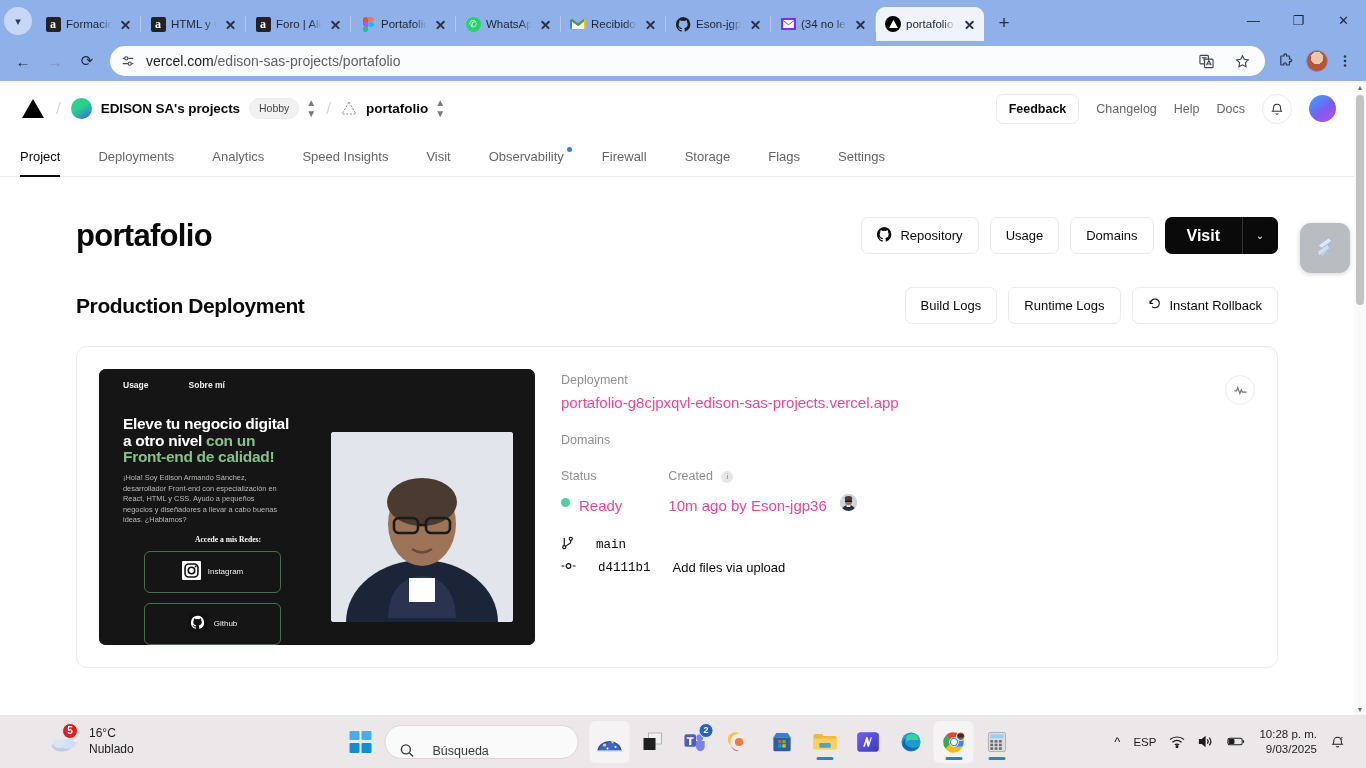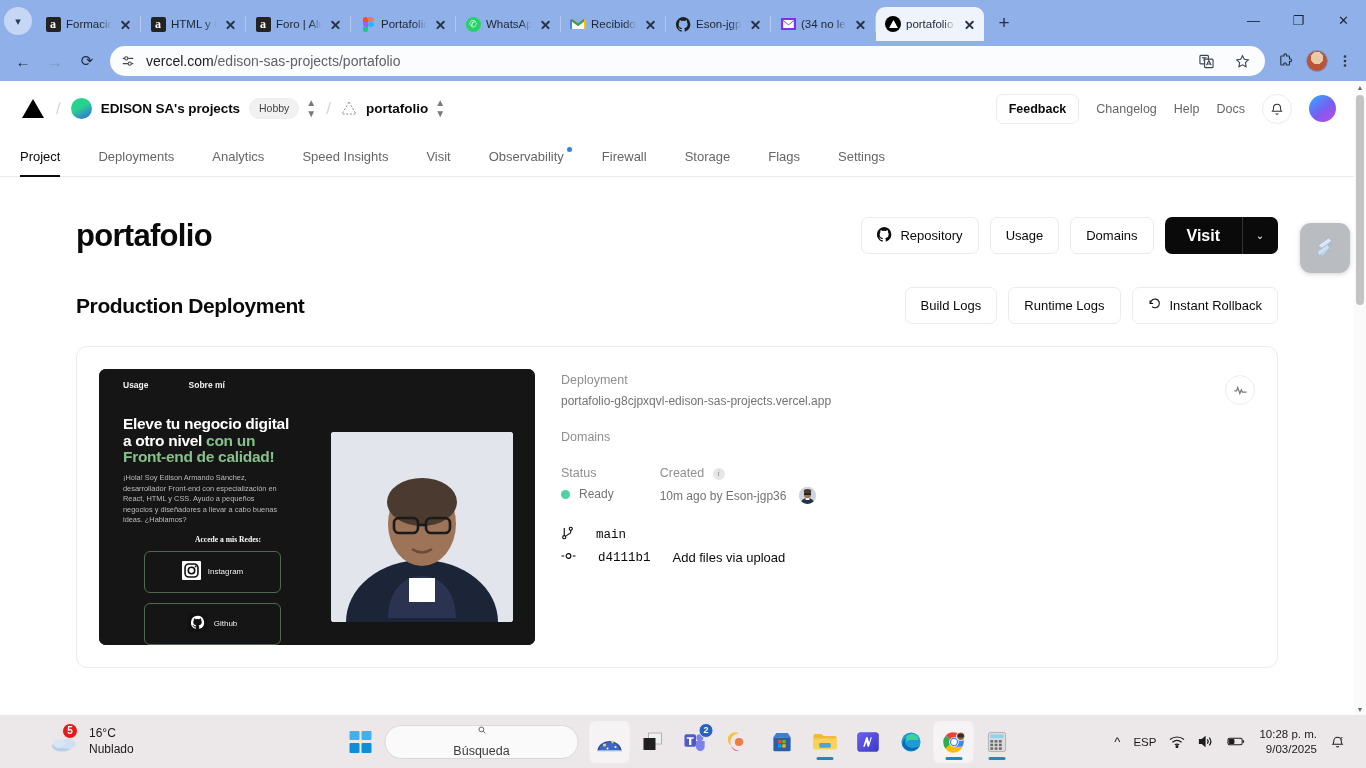--- a/index.html
+++ b/index.html
@@ -132,21 +132,21 @@
   .th-p { padding: 7px 24px 0; font-size: 7.4px; line-height: 1.42; color: #b9bdb9; width: 205px; }
   .th-accede { text-align: center; font-size: 7.6px; font-weight: 700; padding: 9px 0 0; width: 210px; margin-left: 24px;
     font-family: "Liberation Serif", serif; }
   .th-btn { margin: 7px 0 0 45px; width: 137px; height: 42px; border: 1px solid #4d6b4f; border-radius: 6px;
     display: flex; align-items: center; justify-content: center; gap: 7px; font-size: 8px; color: #efefef; }
   .th-photo { position: absolute; right: 22px; top: 63px; width: 182px; height: 190px; border-radius: 3px;
     overflow: hidden; background: #dfe3ea; }
 
   .details { flex: 1; padding-top: 4px; position: relative; }
   .dlabel { font-size: 12.5px; color: #8f8f8f; margin-bottom: 7px; }
-  .dval { font-size: 12px; color: #737373; font-weight: 500; }
+  .dval { font-size: 15px; color: #ec4899; font-weight: 500; margin-top: 7px; }
   .dblock { margin-bottom: 22px; }
   .domain-row { display: flex; align-items: center; gap: 9px; }
   .ext-ico { font-size: 11px; color: #333; }
   .plus2 { font-size: 11px; color: #333; background: #f3f3f3; border-radius: 5px; padding: 3px 7px; }
   .twocol { display: flex; gap: 46px; }
   .status-line { display: flex; align-items: center; gap: 9px; }
   .dot-ready { width: 9px; height: 9px; border-radius: 50%; background: #4fd1a5; }
   .info-i { width: 12px; height: 12px; border-radius: 50%; background: #e6e6e6; color: #888;
     font-size: 8px; display: inline-flex; align-items: center; justify-content: center;
     font-family: "Liberation Serif", serif; font-style: italic; margin-left: 5px; vertical-align: 1px; }
@@ -174,21 +174,21 @@
   .w-badge { position: absolute; top: -6px; left: 12px; width: 16px; height: 16px; border-radius: 50%;
     background: #e31d1d; color: #fff; font-size: 10px; font-weight: 700; display: flex;
     align-items: center; justify-content: center; border: 1.5px solid #ece8e9; }
   .w-txt { font-size: 12px; color: #1b1b1b; line-height: 1.28; }
   .tb-center { position: absolute; left: 50%; transform: translateX(-50%); display: flex; align-items: center; gap: 3px; }
   .win-logo { width: 22px; height: 22px; display: grid; grid-template-columns: 1fr 1fr; grid-gap: 2.5px; margin-right: 10px; }
   .win-logo i { display: block; background: #0fa0e8; border-radius: 1px; }
   .win-logo i:nth-child(1){background:#42b0f0}.win-logo i:nth-child(2){background:#42b0f0}
   .win-logo i:nth-child(3){background:#0e8ed6}.win-logo i:nth-child(4){background:#0e8ed6}
   .search-pill { width: 194px; height: 34px; border-radius: 18px; background: #fbfafb; border: 1px solid #dcd8da;
-    display: flex; align-items: center; gap: 10px; padding: 0 14px; margin-right: 8px; flex-direction: column; }
+    display: flex; align-items: flex-end; gap: 18px; padding: 0 14px; margin-right: 8px; }
   .search-pill span { font-size: 12.5px; color: #3a3a3a; }
   .tbapp { width: 40px; height: 42px; display: flex; flex-direction: column; align-items: center;
     justify-content: center; position: relative; border-radius: 6px; }
   .tbapp.on { background: #f6f3f4; }
   .tbapp .und { position: absolute; bottom: 3px; width: 15px; height: 3px; border-radius: 2px; background: #7a7a7a; }
   .tbapp.act .und { width: 17px; background: #1a8cc4; }
   .tbapp .cnt { position: absolute; top: 2px; right: 2px; min-width: 15px; height: 15px; border-radius: 8px;
     background: #2862c4; color: #fff; font-size: 9px; font-weight: 700; display: flex;
     align-items: center; justify-content: center; padding: 0 3px; border: 1.5px solid #ece8e9; }
   .tray { margin-left: auto; display: flex; align-items: center; gap: 13px; padding-right: 12px; }

